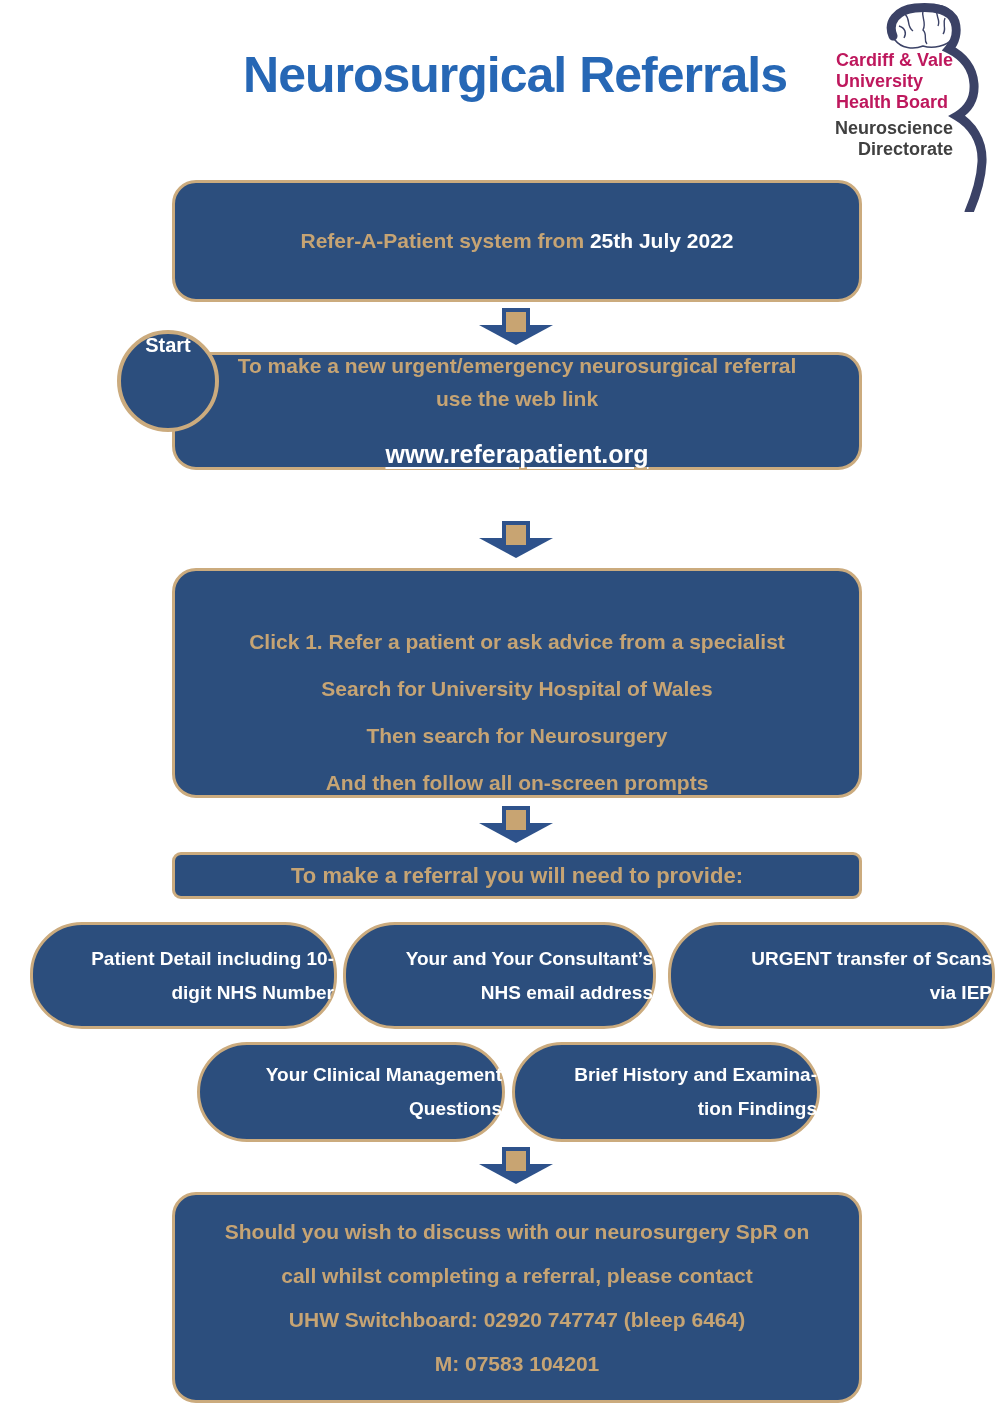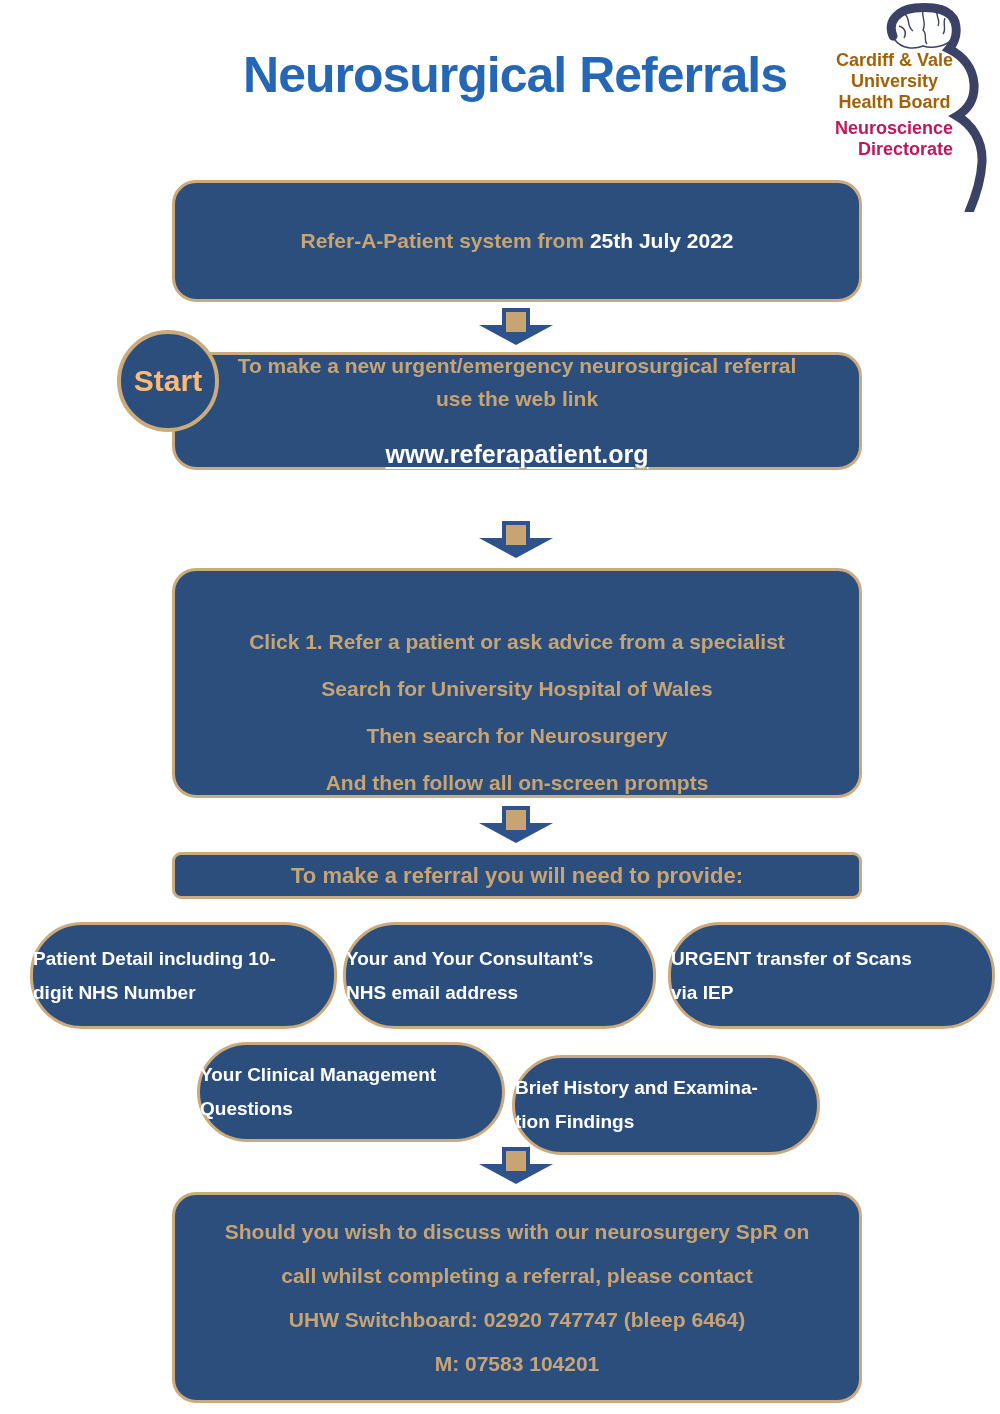--- a/index.html
+++ b/index.html
@@ -9,26 +9,26 @@
   }
   .title {
     position:absolute; left:115px; top:46px; width:800px; margin:0;
     text-align:center; font-size:50px; font-weight:bold; color:#2667B5;
     letter-spacing:-1px;
   }
   
   .logo { position:absolute; left:833px; top:2px; width:164px; height:210px; }
   .logo svg { position:absolute; left:0; top:0; }
   .logo-org {
-    position:absolute; top:48px; right:44px; text-align:center;
-    font-size:18px; font-weight:bold; color:#a16207; line-height:21px;
+    position:absolute; top:48px; right:44px; text-align:left;
+    font-size:18px; font-weight:bold; color:#be185d; line-height:21px;
   }
   .logo-dept {
     position:absolute; top:116px; right:44px; text-align:right;
-    font-size:18px; font-weight:bold; color:#be185d; line-height:21px;
+    font-size:18px; font-weight:bold; color:#404040; line-height:21px;
   }
   
   .box {
     position:absolute; left:172px; width:690px; box-sizing:border-box;
     background:#2C4E7D; border:3px solid #CBAB7E; border-radius:24px;
     display:flex; flex-direction:column; align-items:center; justify-content:center;
     text-align:center; color:#C6A474; font-weight:bold; font-size:21px;
   }
   .box .line { white-space:nowrap; }
   .box1 { top:180px; height:122px; gap:16px; }
@@ -38,36 +38,36 @@
     text-decoration:underline; text-underline-offset:4px; cursor:pointer;
   }
   .box3 { top:568px; height:230px; gap:23px;justify-content:flex-end; }
   .bar4 { top:852px; height:47px; border-radius:9px; font-size:22px; gap:0; }
   .box5 { top:1192px; height:211px; gap:20px; }
   .white { color:#ffffff; }
   
   .start {
     position:absolute; left:117px; top:330px; width:102px; height:102px;
     box-sizing:border-box; background:#2C4E7D; border:4px solid #CBAB7E;
-    border-radius:50%; display:flex; align-items:center; justify-content:center;
-    color:#fdba74; font-size:30px; font-weight:bold; z-index:2;
+    border-radius:50%; display:flex; justify-content:center;
+    color:#ffffff; font-size:20px; font-weight:bold; z-index:2;
   }
   
   .bubble {
     position:absolute; box-sizing:border-box; background:#2C4E7D;
     border:3px solid #CBAB7E; border-radius:52px;
-    display:flex; flex-direction:column; align-items:flex-start; justify-content:center;
+    display:flex; flex-direction:column; align-items:flex-end; justify-content:center;
     gap:12px; color:#ffffff; font-weight:bold; font-size:19px; text-align:center;
   }
   .bubble .line { white-space:nowrap; }
   .bA { left:30px;  top:922px;  width:307px; height:107px; }
   .bB { left:343px; top:922px;  width:313px; height:107px; }
   .bC { left:668px; top:922px;  width:327px; height:107px; }
   .bD { left:197px; top:1042px; width:308px; height:100px; }
-  .bE { left:512px; top:1042px; width:308px; height:100px;margin-top:13px; }
+  .bE { left:512px; top:1042px; width:308px; height:100px; }
   
   .arrow { position:absolute; left:477px; width:78px; height:38px; }
   .a1 { top:308px; } .a2 { top:521px; } .a3 { top:806px; } .a4 { top:1147px; }
 </style>
 </head>
 <body>
 
 <div class="canvas">
 
   <h1 class="title">Neurosurgical Referrals</h1>

